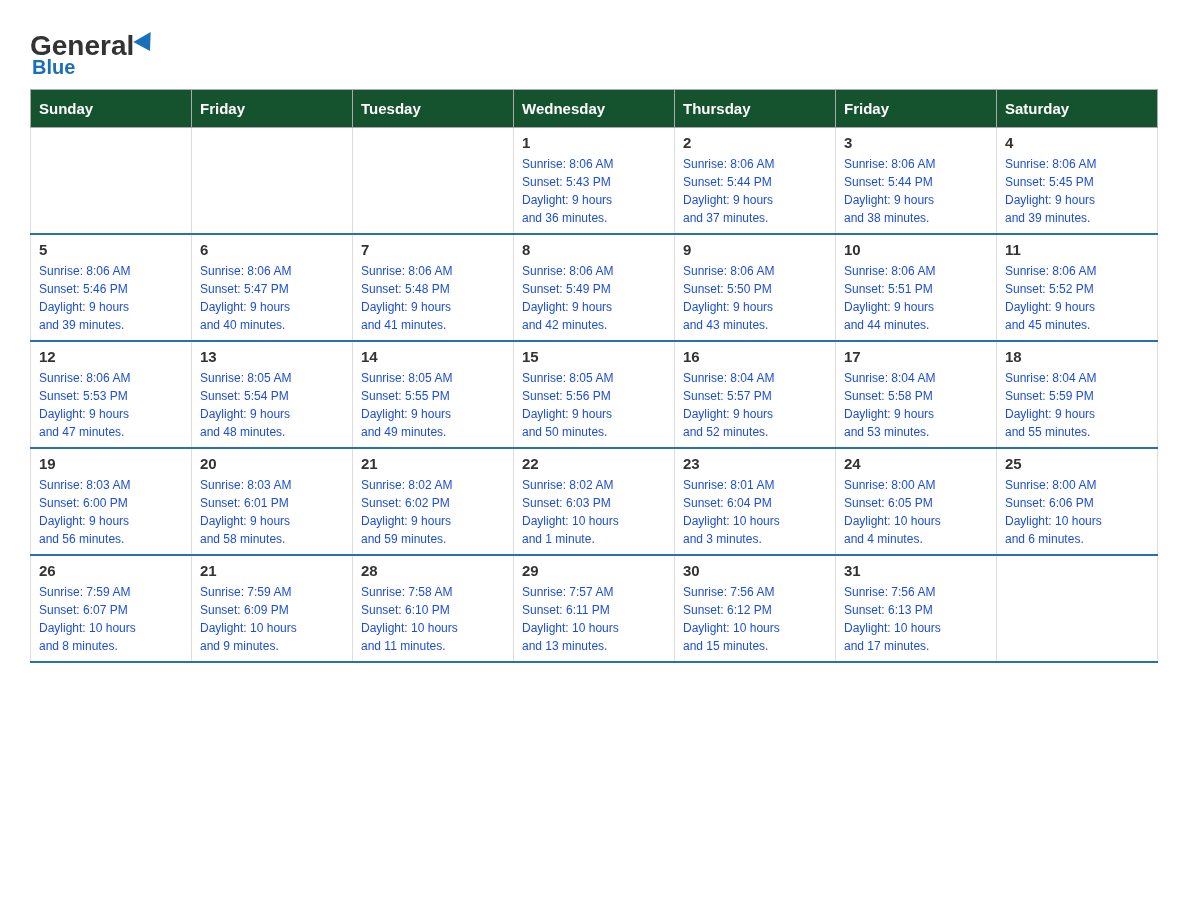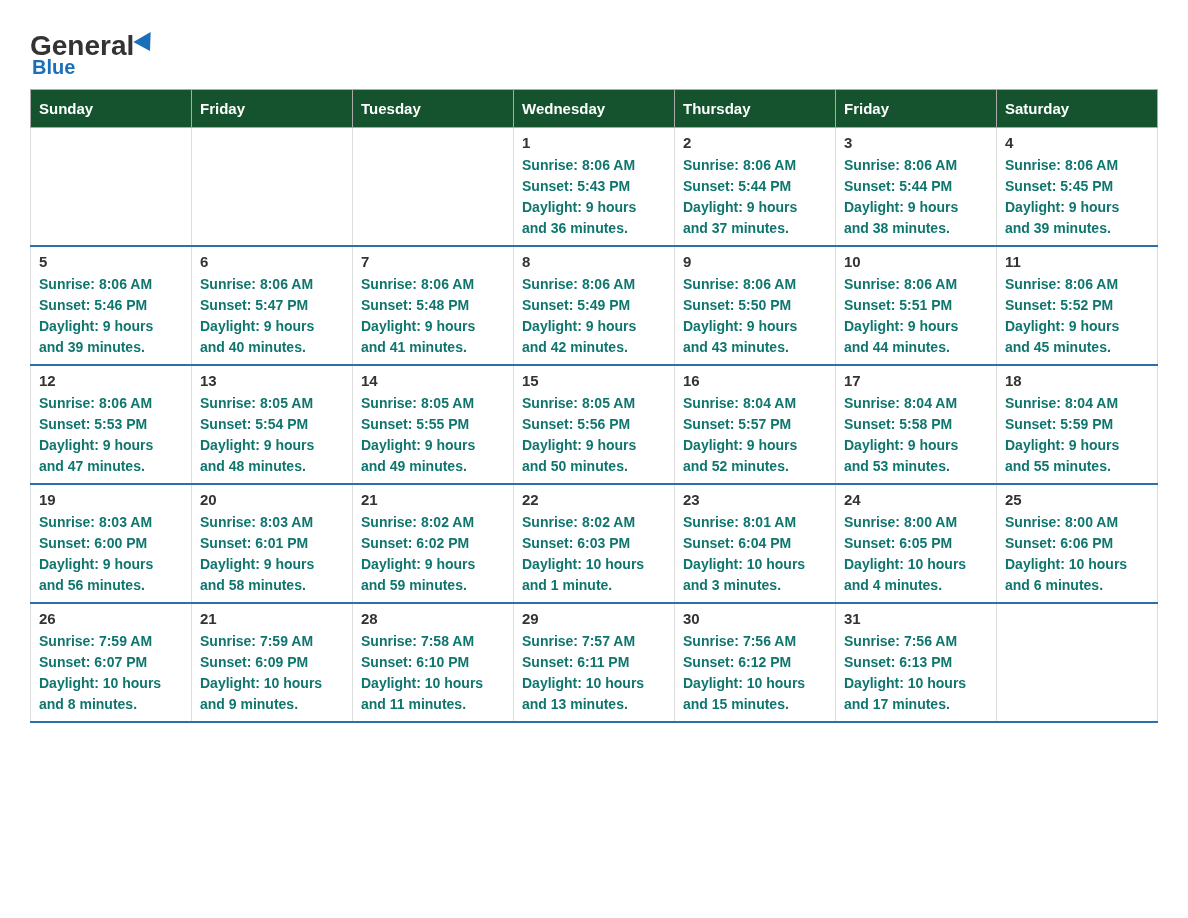--- a/index.html
+++ b/index.html
@@ -82,24 +82,23 @@
       width: 14.28%;
       min-height: 90px;
     }
     .day-number {
       font-size: 15px;
       font-weight: bold;
       display: block;
       margin-bottom: 4px;
     }
     .day-info {
-      font-size: 14px;
-      color: #0f766e;
+      font-size: 12px;
+      color: #1d4ed8;
       line-height: 1.5;
-      font-weight: bold;
     }
   </style>
 </head>
 <body>
 
 <div class="header">
   <div class="logo">
     <div class="logo-text">
       <span class="logo-general">General</span>
       <div class="logo-triangle"></div>

